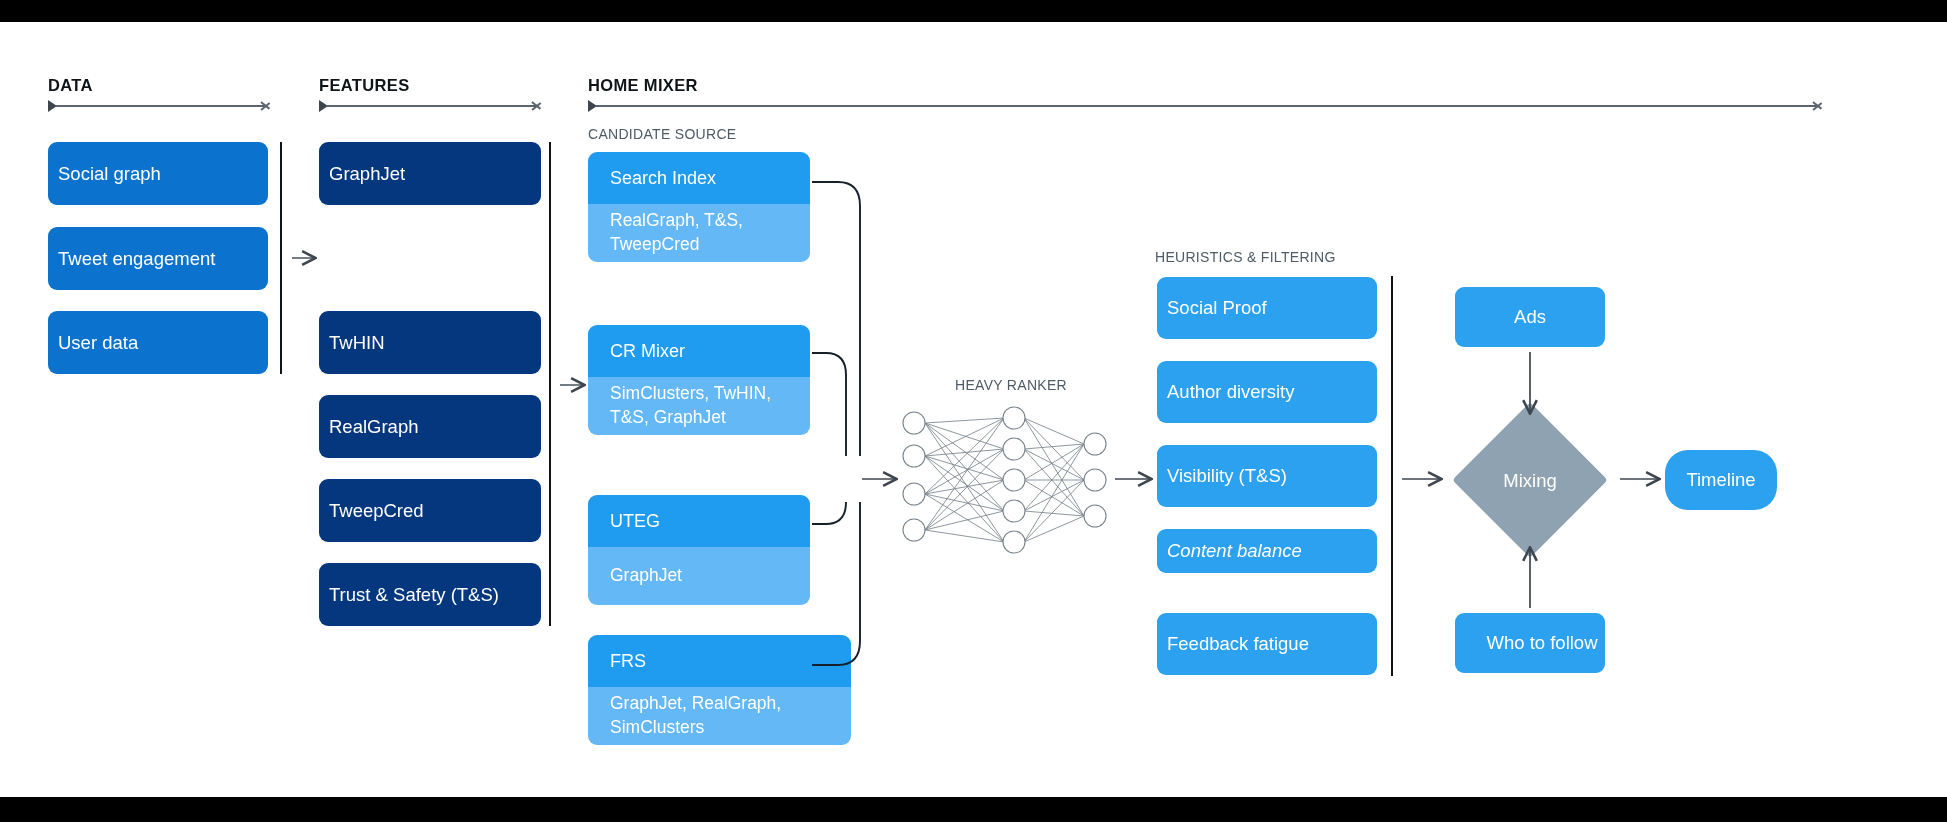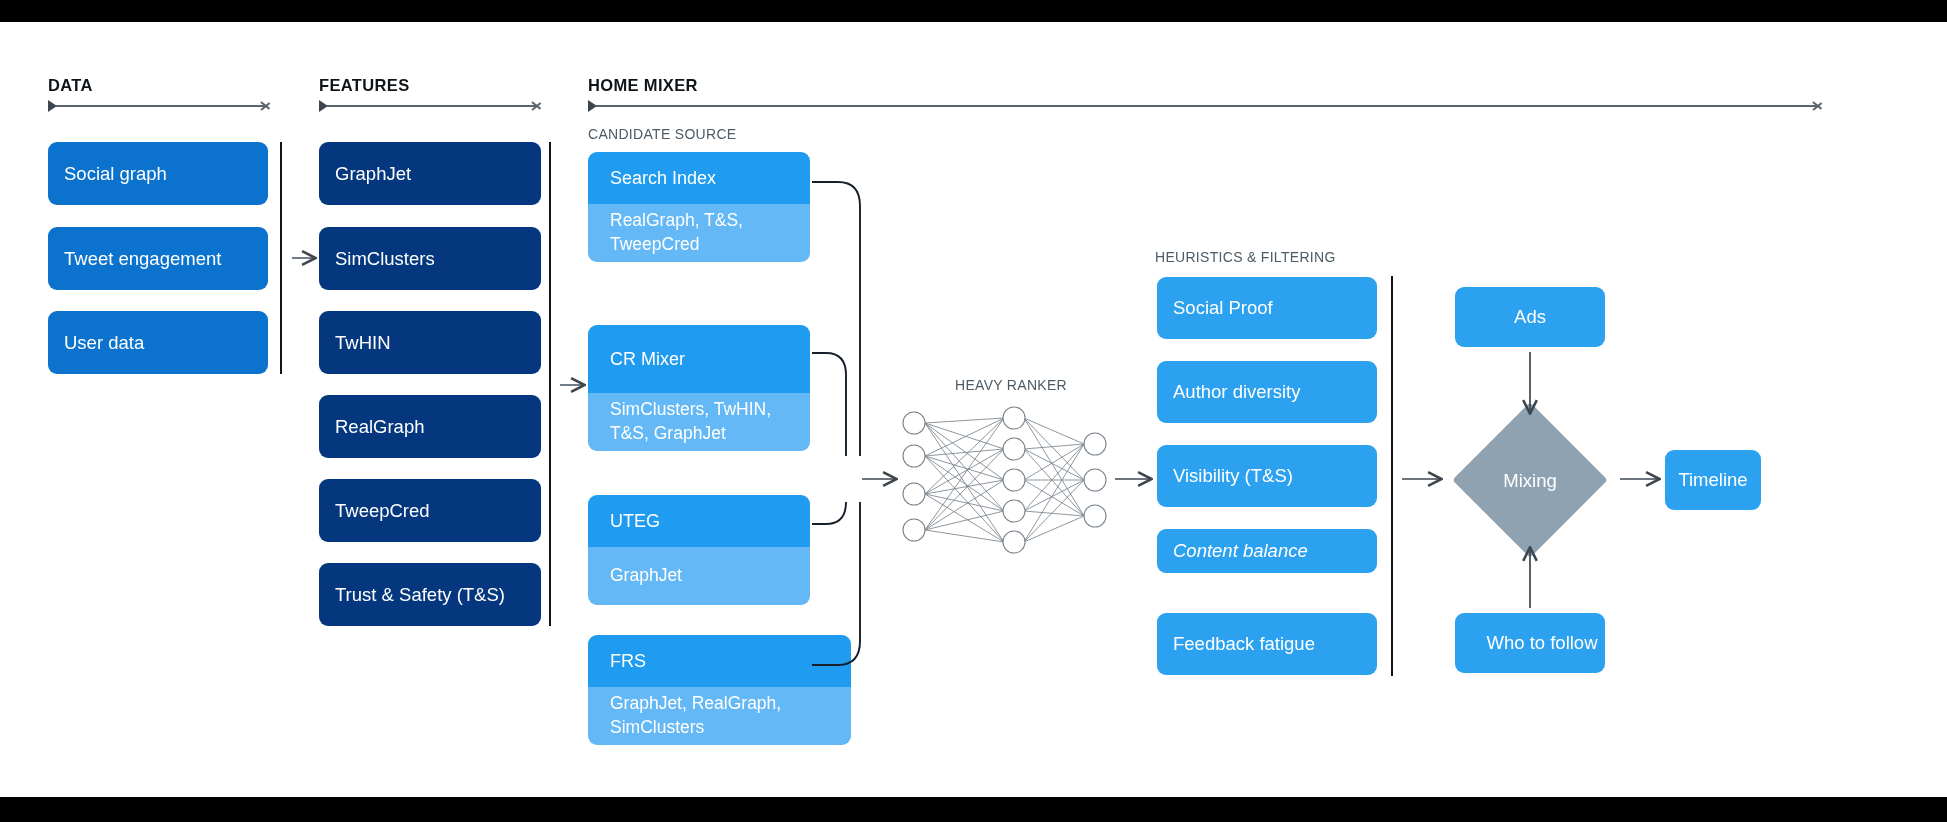--- a/index.html
+++ b/index.html
@@ -16,21 +16,21 @@
   .axis{position:absolute;height:12px;}
   .axis .line{position:absolute;left:8px;top:5px;height:2px;background:#5b6570;}
   .axis .tri{position:absolute;left:0;top:0px;width:0;height:0;
     border-top:6px solid transparent;border-bottom:6px solid transparent;border-left:9px solid #3d464f;}
   .axis .head{position:absolute;top:0px;width:12px;height:12px;}
   .axis .head:before,.axis .head:after{content:"";position:absolute;left:0;width:11px;height:1.8px;background:#5b6570;}
   .axis .head:before{top:1.2px;transform:rotate(39deg);transform-origin:left center;}
   .axis .head:after{top:9.4px;transform:rotate(-39deg);transform-origin:left center;}
 
   .box{position:absolute;border-radius:9px;display:flex;align-items:center;box-sizing:border-box;
-       padding-left:16px;color:#fff;font-size:18.5px;}
+       padding-left:10px;color:#fff;font-size:18.5px;}
   .box.data{background:#0b72ce;}
   .box.feat{background:#05377e;}
   .box.heur{background:#2ba1ef;}
   .box.out{background:#2ba1ef;justify-content:center;padding-left:0;}
 
   .card{position:absolute;border-radius:9px;overflow:hidden;}
   .card .hd{background:#1f9bf0;color:#fff;font-size:18px;display:flex;align-items:center;padding-left:22px;box-sizing:border-box;}
   .card .bd{background:#63b8f5;color:#fff;font-size:17.5px;display:flex;align-items:center;padding:0 18px 0 22px;box-sizing:border-box;line-height:1.35;}
 
   .vdiv{position:absolute;width:2px;background:#0f1419;}
@@ -81,43 +81,40 @@
       <span>Tweet engagement</span>
     </div>
     <div class="box data" style="left:48px;top:289px;width:220px;height:63px;">
       <span>User data</span>
     </div>
     <div class="vdiv" style="left:280px;top:120px;height:232px;"></div>
 
     <div class="box feat" style="left:319px;top:120px;width:222px;height:63px;">
       <span>GraphJet</span>
     </div>
-    <div class="box feat" style="left:319px;top:205px;width:222px;height:63px;">
-      <span>SimClusters</span>
-    </div>
     <div class="box feat" style="left:319px;top:289px;width:222px;height:63px;">
       <span>TwHIN</span>
     </div>
     <div class="box feat" style="left:319px;top:373px;width:222px;height:63px;">
       <span>RealGraph</span>
     </div>
     <div class="box feat" style="left:319px;top:457px;width:222px;height:63px;text-align:right;">
       <span>TweepCred</span>
     </div>
     <div class="box feat" style="left:319px;top:541px;width:222px;height:63px;">
       <span>Trust &amp; Safety (T&amp;S)</span>
     </div>
     <div class="vdiv" style="left:549px;top:120px;height:484px;"></div>
 
     <div class="card" style="left:588px;top:130px;width:222px;">
       <div class="hd" style="height:52px;">Search Index</div>
       <div class="bd" style="height:58px;">RealGraph, T&amp;S, TweepCred</div>
     </div>
     <div class="card" style="left:588px;top:303px;width:222px;">
-      <div class="hd" style="height:68px;">CR Mixer</div>
+      <div class="hd" style="height:52px;">CR Mixer</div>
       <div class="bd" style="height:58px;">SimClusters, TwHIN, T&amp;S, GraphJet</div>
     </div>
     <div class="card" style="left:588px;top:473px;width:222px;">
       <div class="hd" style="height:52px;">UTEG</div>
       <div class="bd" style="height:58px;">GraphJet</div>
     </div>
     <div class="card" style="left:588px;top:613px;width:263px;">
       <div class="hd" style="height:52px;">FRS</div>
       <div class="bd" style="height:58px;">GraphJet, RealGraph, SimClusters</div>
     </div>
@@ -140,21 +137,21 @@
     <div class="vdiv" style="left:1391px;top:254px;height:400px;"></div>
 
     <div class="box out" style="left:1455px;top:265px;width:150px;height:60px;">
       <span>Ads</span>
     </div>
     <div class="diamond" style="left:1475px;top:403px;width:110px;height:110px;"></div>
     <div class="diamond-label" style="left:1455px;top:448px;width:150px;">Mixing</div>
     <div class="box out" style="left:1455px;top:591px;width:150px;height:60px;padding-left:24px;">
       <span>Who to follow</span>
     </div>
-    <div class="box out" style="left:1665px;top:428px;width:96px;height:60px;">
+    <div class="box out" style="left:1665px;top:428px;width:112px;height:60px;border-radius:23px;">
       <span>Timeline</span>
     </div>
 
     <svg class="overlay" viewBox="0 0 1947 775">
       <defs>
         <marker id="ah" markerWidth="11" markerHeight="11" refX="9" refY="5.5" orient="auto">
           <path d="M1,1 L10,5.5 L1,10" fill="none" stroke="#3d464f" stroke-width="1.6"></path>
         </marker>
         <marker id="ahs" markerWidth="10" markerHeight="10" refX="8" refY="5" orient="auto">
           <path d="M1,1 L9,5 L1,9" fill="none" stroke="#3d464f" stroke-width="1.5"></path>

